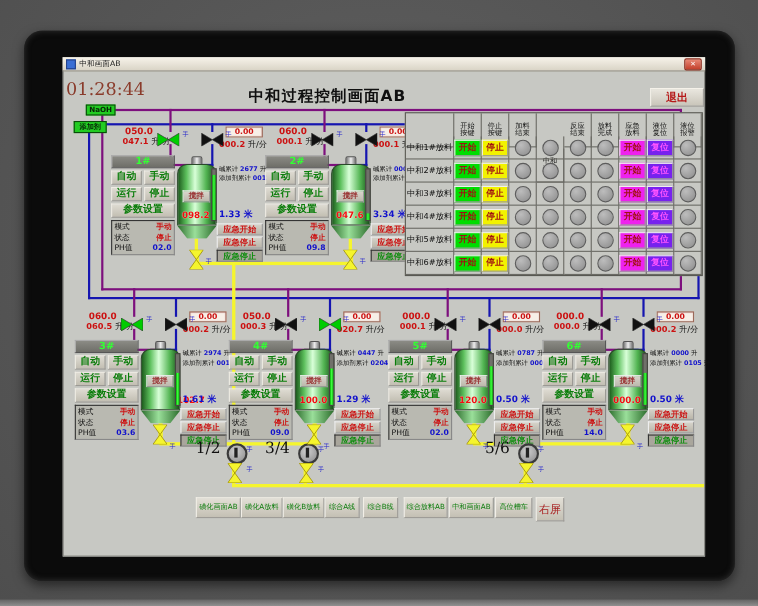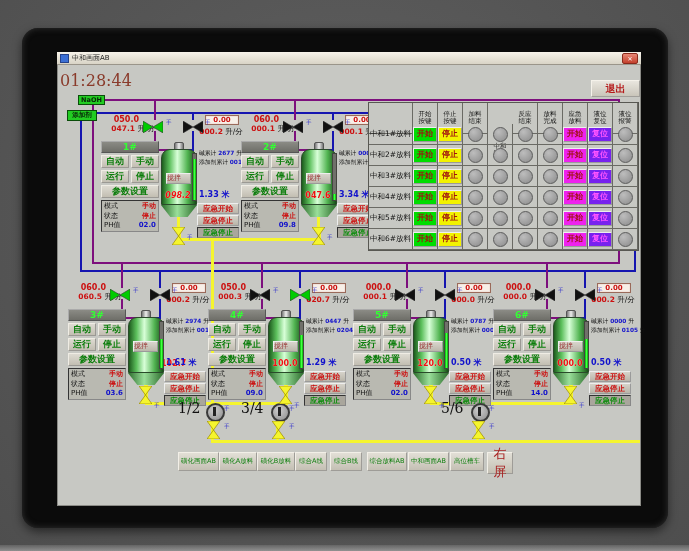--- a/index.html
+++ b/index.html
@@ -27,57 +27,58 @@
   .dispbox{background:#f7efe7;border:1px solid #9a6a5a;box-shadow:inset 0 0 1px #cc8888;color:#cc1111;font-weight:bold;font-size:7px;text-align:center;line-height:8px;}
   .thead{background:linear-gradient(180deg,#8b8b85,#6e6e68);border:1px outset #aaa;color:#33ff33;font-weight:bold;font-size:9px;text-align:center;line-height:10px;}
   .cbtn{background:linear-gradient(180deg,#dedbd2,#c2beb2);border:1px outset #efece4;color:#0b7d0b;font-weight:bold;font-size:9px;text-align:center;line-height:11px;cursor:pointer;padding:0;}
   .statusbox{background:#b9b9b1;border:1px inset #888;font-size:7px;color:#111;padding:1px 2px;}
   .statusbox .row{display:flex;justify-content:space-between;line-height:9.5px;}
   .v-red{color:#cc1111;font-weight:bold;}
   .v-blue{color:#1111cc;font-weight:bold;}
   .nozzle{background:linear-gradient(90deg,#777,#eee,#777);border:1px solid #555;border-radius:2px 2px 0 0;}
   .tankbody{background:linear-gradient(90deg,#1d5c1d 0%,#5cbf5c 22%,#d8ffd8 45%,#52b452 75%,#174d17 100%);border:1px solid #2a4a2a;border-radius:9px 9px 0 0;}
   .tankskirt{background:linear-gradient(90deg,#2a6b2a,#9adf9a 45%,#2a6b2a);clip-path:polygon(0 0,100% 0,74% 100%,26% 100%);}
-  .mixbtn{background:linear-gradient(180deg,#d8d5cc,#bcb8ac);border:1px outset #eee;color:#993333;font-weight:normal;font-size:7px;line-height:9px;cursor:pointer;}
+  .mixbtn{background:linear-gradient(180deg,#d8d5cc,#bcb8ac);border:1px outset #eee;color:#993333;font-weight:bold;font-size:7px;text-align:center;line-height:9px;cursor:pointer;}
   .lvlval{color:#ee1111;font-weight:bold;font-size:8px;text-shadow:0 0 1px #fff;}
   .bartrack{background:#70706a;border:1px solid #44443f;}
   .barfill{position:absolute;left:0;bottom:0;width:100%;background:linear-gradient(90deg,#00b400,#44ff44,#00b400);}
   .totline{font-size:5.8px;color:#111;white-space:nowrap;}
   .totline b{color:#1111cc;}
   .meter{font-size:8px;color:#1111cc;font-weight:bold;white-space:nowrap;}
   .emg{background:linear-gradient(180deg,#d6d3ca,#b9b5a9);border:1px outset #eee;font-size:7.5px;font-weight:bold;text-align:center;line-height:10px;color:#cc1111;cursor:pointer;}
   .emg.off{background:#a9a69c;color:#0b8d0b;border:1px inset #888;}
   .handtag{font-size:5.5px;color:#2222cc;z-index:4;position:absolute;}
   .dtable{position:absolute;display:grid;background:#c7c8c3;border:1px solid #585852;z-index:3;}
   .dcell{border-right:1px solid #6a6a64;border-bottom:1px solid #6a6a64;display:flex;align-items:center;justify-content:center;}
   .dhead{font-size:6.5px;line-height:1.15;text-align:center;white-space:pre-line;color:#111;}
   .dlabel{font-size:7.5px;color:#111;justify-content:flex-start;padding-left:1px;white-space:nowrap;}
   .tbl-btn{border:1px outset #eee;font-size:8px;font-weight:bold;width:22px;height:13px;line-height:12px;text-align:center;color:#a01010;cursor:pointer;padding:0;}
   .lamp{width:13px;height:13px;border-radius:50%;background:radial-gradient(circle at 35% 30%,#bdbdbd,#8b8b8b);border:1px solid #5c5c5c;}
   .pump{position:absolute;width:15px;height:15px;border-radius:50%;background:radial-gradient(circle at 40% 35%,#cfcfcf,#8a8a8a);border:2px solid #3a3a3a;z-index:3;}
   .pump:after{content:"";position:absolute;left:5px;top:2px;width:3px;height:9px;background:#222;}
   .pumplabel{font-family:"DejaVu Serif",serif;font-size:14px;color:#101010;z-index:3;position:absolute;}
   .navbtn{position:absolute;background:linear-gradient(180deg,#e2dfd6,#c4c0b4);border:1px outset #f2efe7;color:#0b7d0b;font-weight:normal;font-size:6.5px;text-align:center;cursor:pointer;z-index:5;display:flex;align-items:center;justify-content:center;}
-  .navbtn.red{color:#a82020;font-size:13px;text-align:center;}
+  .navbtn.red{color:#a82020;font-size:10px;text-align:center;}
   svg{display:block;}
 </style>
 </head>
 <body>
 
 <div class="stage">
   <div class="bezel"></div>
   <div class="screen"></div>
 
   <div class="titlebar">
     <span class="win-ico"></span>
     <span class="win-title">中和画面AB</span>
     <span class="win-close">✕</span>
   </div>
 
   <div class="abs clock" style="left:60px;top:71px;">01:28:44</div>
+  <div class="abs main-title" style="left:226px;top:79px;">中和过程控制画面AB</div>
   <button class="abs exit-btn" style="left:591px;top:80px;width:49px;height:17px;">退出</button>
 
   <div class="abs supply" style="left:66px;top:95px;width:27px;height:10px;z-index:4;">NaOH</div>
   <div class="abs supply" style="left:55px;top:110px;width:30px;height:11px;z-index:4;">添加剂</div>
 
   <div id="pipes">
       <div class="pipe" style="left: 92px; top: 99px; width: 528px; height: 2px; background: rgb(125, 15, 125);"></div>
       <div class="pipe" style="left: 80px; top: 112px; width: 556px; height: 2px; background: rgb(21, 21, 176);"></div>
       <div class="pipe" style="left: 92px; top: 99px; width: 2px; height: 165px; background: rgb(125, 15, 125);"></div>
       <div class="pipe" style="left: 618px; top: 99px; width: 2px; height: 165px; background: rgb(125, 15, 125);"></div>
@@ -176,21 +177,21 @@
           </div>
           <div class="row">
             <span>PH值</span>
             <span class="v-blue">02.0</span>
           </div>
         </div>
         <div class="g-el nozzle" style="left: 79px; top: 27px; width: 10px; height: 8px;"></div>
         <div class="g-el tankbody" style="left: 66px; top: 34px; width: 36px; height: 56px;"></div>
         <div class="g-el tankskirt" style="left: 66px; top: 90px; width: 36px; height: 12px;"></div>
         <div class="g-el mixbtn" style="left: 71px; top: 58px; width: 25px; height: 11px;">搅拌</div>
-        <div class="g-el lvlval" style="left: 67px; top: 76px; width: 32px; text-align: center; font-style: italic;">098.2</div>
+        <div class="g-el lvlval" style="left: 67px; top: 76px; width: 32px; text-align: center;">098.2</div>
         <div class="g-el bartrack" style="left: 97px; top: 38px; width: 5px; height: 48px;">
           <div class="barfill" style="height: 41px;"></div>
         </div>
         <div class="g-el totline" style="left: 104px; top: 34px;">碱累计 <b>2677</b> 升</div>
         <div class="g-el totline" style="left: 104px; top: 43px;">添加剂累计 <b>0012</b> 升</div>
         <div class="g-el meter" style="left: 104px; top: 74px;">1.33 米</div>
         <div class="g-el emg" style="left: 102px; top: 88px; width: 42px; height: 11px;">应急开始</div>
         <div class="g-el emg" style="left: 102px; top: 100px; width: 42px; height: 11px;">应急停止</div>
         <div class="g-el emg off" style="left: 102px; top: 112px; width: 42px; height: 11px;">应急停止</div>
       </div>

